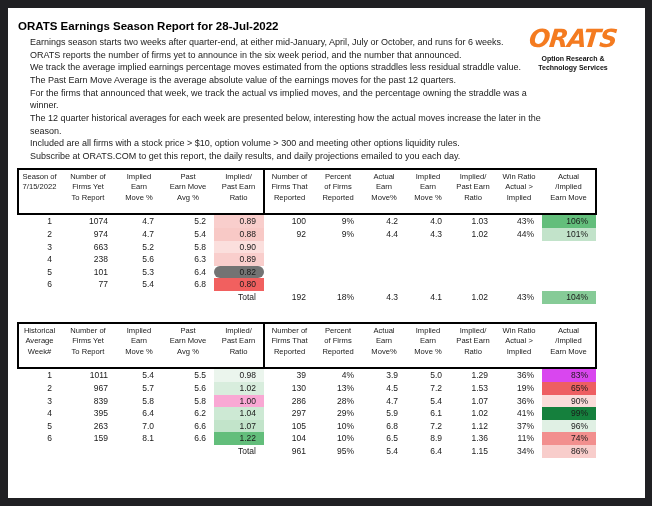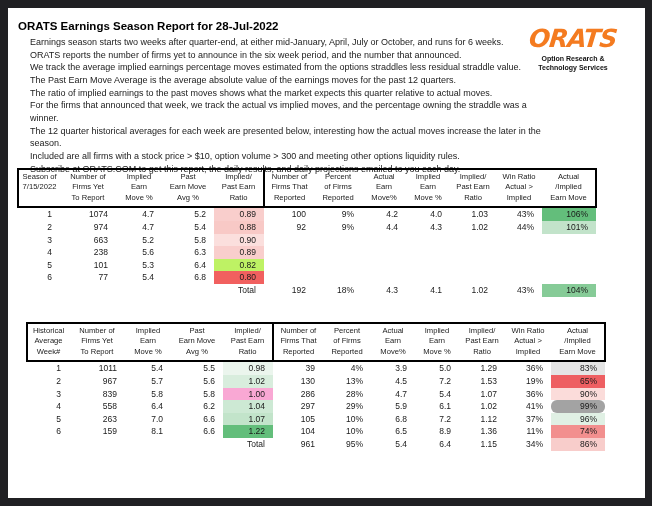--- a/index.html
+++ b/index.html
@@ -31,25 +31,25 @@
   }
   .logo-tagline{
     margin-top:3px;font-size:7px;font-weight:bold;color:#111;
     line-height:1.35;white-space:pre-line;
   }
   table.report-table{
     border-collapse:collapse;table-layout:fixed;
     font-size:8.5px;color:#1a1a1a;
   }
   .tbl1{position:absolute;left:9px;top:160px;}
-  .tbl2{position:absolute;left:18px;top:314px;}
+  .tbl2{position:absolute;left:9px;top:314px;}
   table.report-table th{
     font-weight:normal;font-size:7.6px;line-height:1.38;
     white-space:pre-line;text-align:center;vertical-align:top;
-    padding:2px 1px 3px 1px;
+    padding:2px 1px 10px 1px;
     border-top:2px solid #000;border-bottom:2px solid #000;
   }
   table.report-table td{
     height:12.6px;line-height:12.6px;padding:0 8px 0 0;
     text-align:right;white-space:nowrap;overflow:hidden;
   }
   .b-left{border-left:2px solid #000;}
   .b-right{border-right:2px solid #000;}
   td.total-label{text-align:left;padding:0 0 0 2px;}
 </style>
@@ -64,21 +64,20 @@
     <div class="logo-brand" style="color: rgb(244, 123, 32);">ORATS</div>
     <div class="logo-tagline">Option Research &amp;
 Technology Services</div>
   </div>
 
   <div class="desc" id="desc">
       <div>Earnings season starts two weeks after quarter-end, at either mid-January, April, July or October, and runs for 6 weeks.</div>
       <div>ORATS reports the number of firms yet to announce in the six week period, and the number that announced.</div>
       <div>We track the average implied earnings percentage moves estimated from the options straddles less residual straddle value.</div>
       <div>The Past Earn Move Average is the average absolute value of the earnings moves for the past 12 quarters.</div>
-      <div>The ratio of implied earnings to the past moves shows what the market expects this quarter relative to actual moves.</div>
       <div>For the firms that announced that week, we track the actual vs implied moves, and the percentage owning the straddle was a winner.</div>
       <div>The 12 quarter historical averages for each week are presented below, interesting how the actual moves increase the later in the season.</div>
       <div>Included are all firms with a stock price &gt; $10, option volume &gt; 300 and meeting other options liquidity rules.</div>
       <div>Subscribe at ORATS.COM to get this report, the daily results, and daily projections emailed to you each day.</div>
     </div>
 
   <table class="report-table tbl1" id="season-table">
       <colgroup>
         <col style="width: 42px;">
         <col style="width: 56px;">
@@ -187,21 +186,21 @@
           <td></td>
           <td></td>
           <td></td>
           <td></td>
         </tr>
         <tr>
           <td>5</td>
           <td>101</td>
           <td>5.3</td>
           <td>6.4</td>
-          <td style="background: #bef264;">0.82</td>
+          <td style="background: #737373; border-radius: 6px;">0.82</td>
           <td></td>
           <td></td>
           <td></td>
           <td></td>
           <td></td>
           <td></td>
           <td></td>
         </tr>
         <tr>
           <td>6</td>
@@ -295,21 +294,21 @@
           <td>1011</td>
           <td>5.4</td>
           <td>5.5</td>
           <td style="background: rgb(235, 245, 237);">0.98</td>
           <td>39</td>
           <td>4%</td>
           <td>3.9</td>
           <td>5.0</td>
           <td>1.29</td>
           <td>36%</td>
-          <td style="background: #e5e5e5; margin-top: 36px;">83%</td>
+          <td style="background: #d946ef; margin-top: 36px;">83%</td>
         </tr>
         <tr>
           <td>2</td>
           <td>967</td>
           <td>5.7</td>
           <td>5.6</td>
           <td style="background: rgb(216, 237, 221);">1.02</td>
           <td>130</td>
           <td>13%</td>
           <td>4.5</td>
@@ -327,31 +326,31 @@
           <td>286</td>
           <td>28%</td>
           <td>4.7</td>
           <td>5.4</td>
           <td>1.07</td>
           <td>36%</td>
           <td style="background: rgb(251, 220, 218);">90%</td>
         </tr>
         <tr>
           <td>4</td>
-          <td>558</td>
+          <td>395</td>
           <td>6.4</td>
           <td>6.2</td>
           <td style="background: rgb(205, 233, 212); margin-left: 13px;">1.04</td>
           <td>297</td>
           <td>29%</td>
           <td>5.9</td>
           <td>6.1</td>
           <td>1.02</td>
           <td>41%</td>
-          <td style="background: #a3a3a3; border-radius: 6px;">99%</td>
+          <td style="background: #15803d;">99%</td>
         </tr>
         <tr>
           <td>5</td>
           <td>263</td>
           <td>7.0</td>
           <td>6.6</td>
           <td style="background: rgb(194, 228, 202);">1.07</td>
           <td>105</td>
           <td>10%</td>
           <td>6.8</td>

